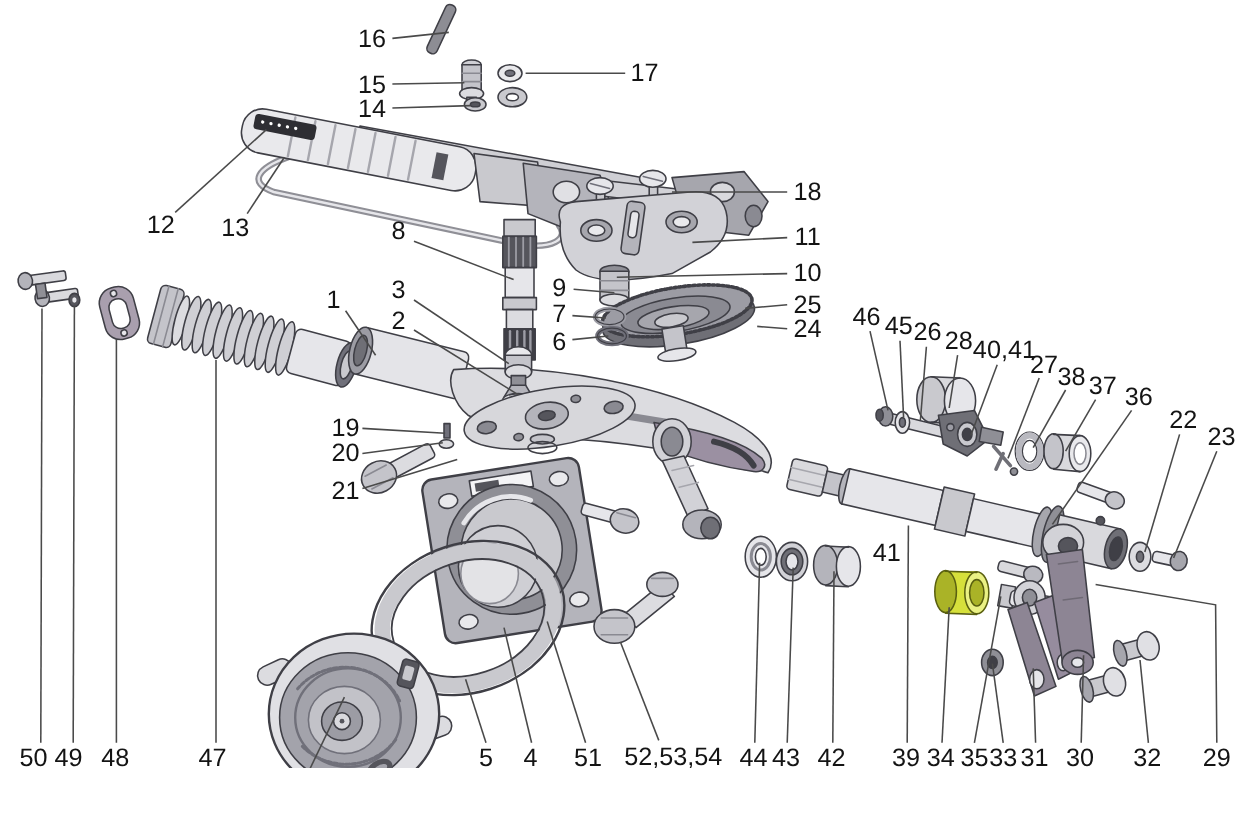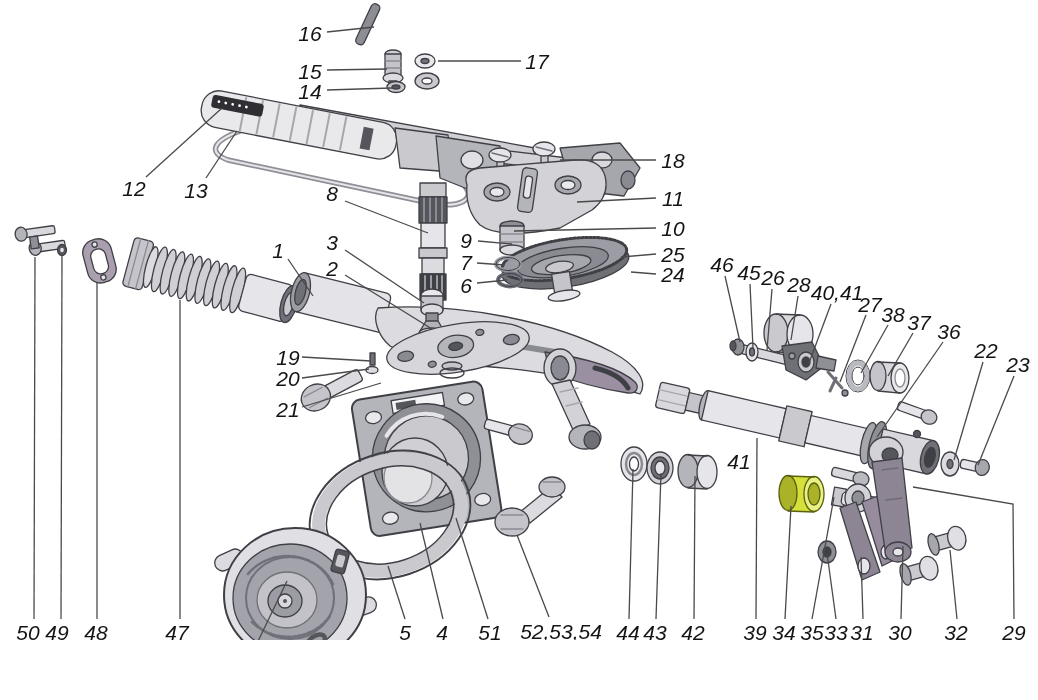--- a/index.html
+++ b/index.html
@@ -1,17 +1,17 @@
 <!DOCTYPE html>
 <html style="--bg: #ffffff; --label: #141414; --hl: #d6e03b; --hl-light: #eaf184; --hl-dark: #aab327; --strip: #fbeedd;"><head>
 <meta charset="utf-8">
 <style>
   html,body{margin:0;padding:0;background:#ffffff;}
   .stage{position:relative;width:1038px;height:640px;background:var(--bg,#ffffff);overflow:hidden;
-         font-family:"Liberation Sans", sans-serif;font-style:italic;}
+         font-family:"Liberation Sans", sans-serif;}
   svg{display:block;}
   .part-label{font-family:"Liberation Sans", sans-serif;font-size:21px;fill:var(--label,#141414);}
   .hl-main{fill:var(--hl,#d6e03b);}
   .hl-light{fill:var(--hl-light,#eaf184);}
   .hl-dark{fill:var(--hl-dark,#aab327);}
   .strip{fill:var(--strip,#fbeedd);}
 </style>
 </head>
 <body>
 

